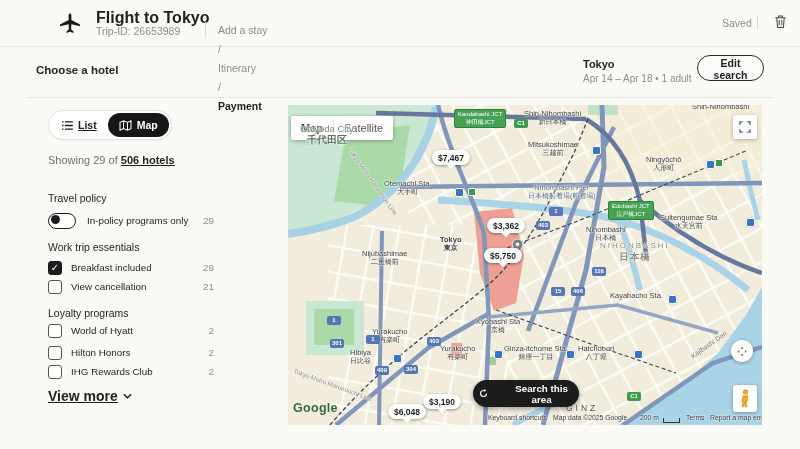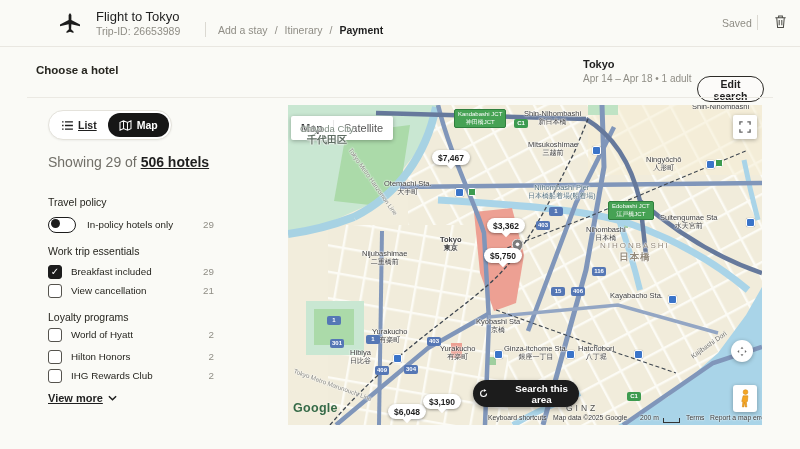--- a/index.html
+++ b/index.html
@@ -1,57 +1,57 @@
 <!DOCTYPE html>
 <html><head>
 <meta charset="utf-8">
 <style>
   html,body{margin:0;padding:0;}
   #app{position:relative;width:800px;height:449px;background:#fafaf6;font-family:"Liberation Sans",sans-serif;overflow:hidden;color:#1f1f1f;}
   .vdiv{width:1px;height:15px;background:#dbd9d2;}
   
   .topbar{position:absolute;left:0;top:0;width:800px;height:46px;border-bottom:1px solid #e9e7e1;background:#fafaf6;}
   .plane{position:absolute;left:60px;top:13px;width:20px;height:20px;}
-  .trip-title{position:absolute;left:96px;top:9px;font-size:13px;font-weight:400;}
+  .trip-title{position:absolute;left:96px;top:9px;font-size:16px;font-weight:700;}
   .trip-id{position:absolute;left:96px;top:25px;font-size:10.5px;color:#8f8d85;}
   .topbar .vdiv{position:absolute;left:205px;top:22px;}
-  .breadcrumb{position:absolute;left:218px;top:24px;font-size:10.5px;color:#8f8d85;display:flex;gap:7px;}
+  .breadcrumb{position:absolute;left:218px;top:24px;font-size:10.5px;color:#8f8d85;display:flex;gap:7px;flex-direction:column;}
   .breadcrumb .active{color:#1f1f1f;font-weight:700;}
   .saved{position:absolute;left:722px;top:17px;font-size:10.5px;color:#8f8d85;}
   .topbar .vdiv.r{left:757px;top:15px;}
   .trash-btn{position:absolute;left:770px;top:13px;width:20px;height:20px;background:none;border:none;padding:0;cursor:pointer;}
   
   .page-title{position:absolute;left:36px;top:64px;font-size:11.5px;font-weight:600;color:#26251f;}
   .dest{position:absolute;left:583px;top:58px;font-size:11px;font-weight:700;}
   .dates{position:absolute;left:583px;top:73px;font-size:10px;color:#8f8d85;}
-  .edit-search{position:absolute;left:697px;top:76px;width:67px;height:26px;border:1px solid #2c2b27;border-radius:14px;background:#fcfbf9;font-family:inherit;font-size:10.5px;font-weight:600;color:#1f1f1f;cursor:pointer;}
+  .edit-search{position:absolute;left:697px;top:55px;width:67px;height:26px;border:1px solid #2c2b27;border-radius:14px;background:#fcfbf9;font-family:inherit;font-size:10.5px;font-weight:600;color:#1f1f1f;cursor:pointer;}
   .hdivider{position:absolute;left:27px;top:97px;width:746px;height:1px;background:#ebe9e3;}
   
   .sidebar{position:absolute;left:48px;top:110px;width:166px;}
   .segmented{display:inline-flex;align-items:center;height:28px;background:#fff;border:1px solid #e4e2db;border-radius:16px;padding:0 2px;box-shadow:0 1px 2px rgba(0,0,0,.05);}
   .seg{display:flex;align-items:center;gap:5px;padding:0 11px;font-size:10.5px;font-weight:700;cursor:pointer;height:24px;}
   .seg.list .lbl{text-decoration:underline;}
   .seg.map{background:#161616;color:#fff;border-radius:13px;}
-  .showing{margin-top:14px;font-size:14px;color:#716f68;}
+  .showing{margin-top:14px;font-size:11px;color:#716f68;}
   .showing a{color:#1f1f1f;font-weight:700;text-decoration:underline;cursor:pointer;}
   .f-heading{margin-top:26px;font-size:10.5px;font-weight:500;color:#26251f;}
   .f-heading.work{margin-top:13px;}
   .f-heading.loyal{margin-top:13px;}
   .frow{display:flex;align-items:center;height:15px;margin-top:7px;cursor:pointer;}
   .frow.t{margin-top:9px;}
   .frow .lbl{font-size:9.8px;color:#26251f;margin-left:9px;flex:1;}
   .frow .cnt{font-size:9.8px;color:#8f8d85;}
   .frow.dis .lbl,.frow.dis .cnt{color:#c9c7c0;}
   .switch{width:26px;height:14px;border:1.5px solid #1c1c1c;border-radius:9px;background:#fff;position:relative;flex:none;}
   .switch::after{content:"";position:absolute;left:1.5px;top:1.3px;width:9.4px;height:9.4px;border-radius:50%;background:#1c1c1c;}
   .cb{width:14px;height:14px;border:1.5px solid #55534d;border-radius:3px;background:#fff;flex:none;box-sizing:border-box;}
   .cb.checked{background:#1c1c1c;border-color:#1c1c1c;color:#fff;font-size:10px;line-height:12px;text-align:center;}
   .cb.checked::after{content:"\2713";}
   .frow.dis .cb{border-color:#dddbd4;background:#f2f0ea;}
-  .view-more{margin-top:9px;display:flex;align-items:center;gap:5px;font-size:11px;font-weight:700;cursor:pointer;}
+  .view-more{margin-top:9px;display:flex;align-items:center;gap:5px;font-size:14px;font-weight:700;cursor:pointer;}
   .view-more span{text-decoration:underline;}
   
   .map-wrap{position:absolute;left:288px;top:105px;width:474px;height:320px;overflow:hidden;background:#f2eddc;}
   .map-bg{position:absolute;left:0;top:0;}
   .gmap-type{position:absolute;left:3px;top:11px;height:24px;background:#fff;box-shadow:0 1px 4px rgba(0,0,0,.3);display:flex;align-items:center;font-size:11px;border-radius:2px;}
   .gmap-type .opt{padding:0 10px;cursor:pointer;color:#565656;}
   .gmap-type .opt.sel{font-weight:700;color:#202124;}
   .gmap-type .sep{width:1px;height:16px;background:#e8e8e8;}
   .fs-btn{position:absolute;left:445px;top:10px;width:24px;height:24px;background:#fff;border:none;border-radius:2px;box-shadow:0 1px 4px rgba(0,0,0,.3);display:flex;align-items:center;justify-content:center;cursor:pointer;}
   .pan-btn{position:absolute;left:443px;top:235px;width:22px;height:22px;background:#fff;border:none;border-radius:50%;box-shadow:0 1px 4px rgba(0,0,0,.3);display:flex;align-items:center;justify-content:center;cursor:pointer;}
@@ -129,21 +129,21 @@
           </svg>
         <span class="lbl">Map</span>
       </div>
     </div>
 
     <div class="showing"><span>Showing 29 of </span><a>506 hotels</a></div>
 
     <div class="f-heading">Travel policy</div>
     <div class="frow t">
       <div class="switch"></div>
-      <span class="lbl" style="margin-left:11px">In-policy hotels only</span>
+      <span class="lbl" style="margin-left:11px">In-policy programs only</span>
       <span class="cnt">29</span>
     </div>
 
     <div class="f-heading work">Work trip essentials</div>
     <div class="frow">
       <div class="cb checked"></div>
       <span class="lbl">Breakfast included</span>
       <span class="cnt">29</span>
     </div>
     <div class="frow" style="margin-top:4px">

